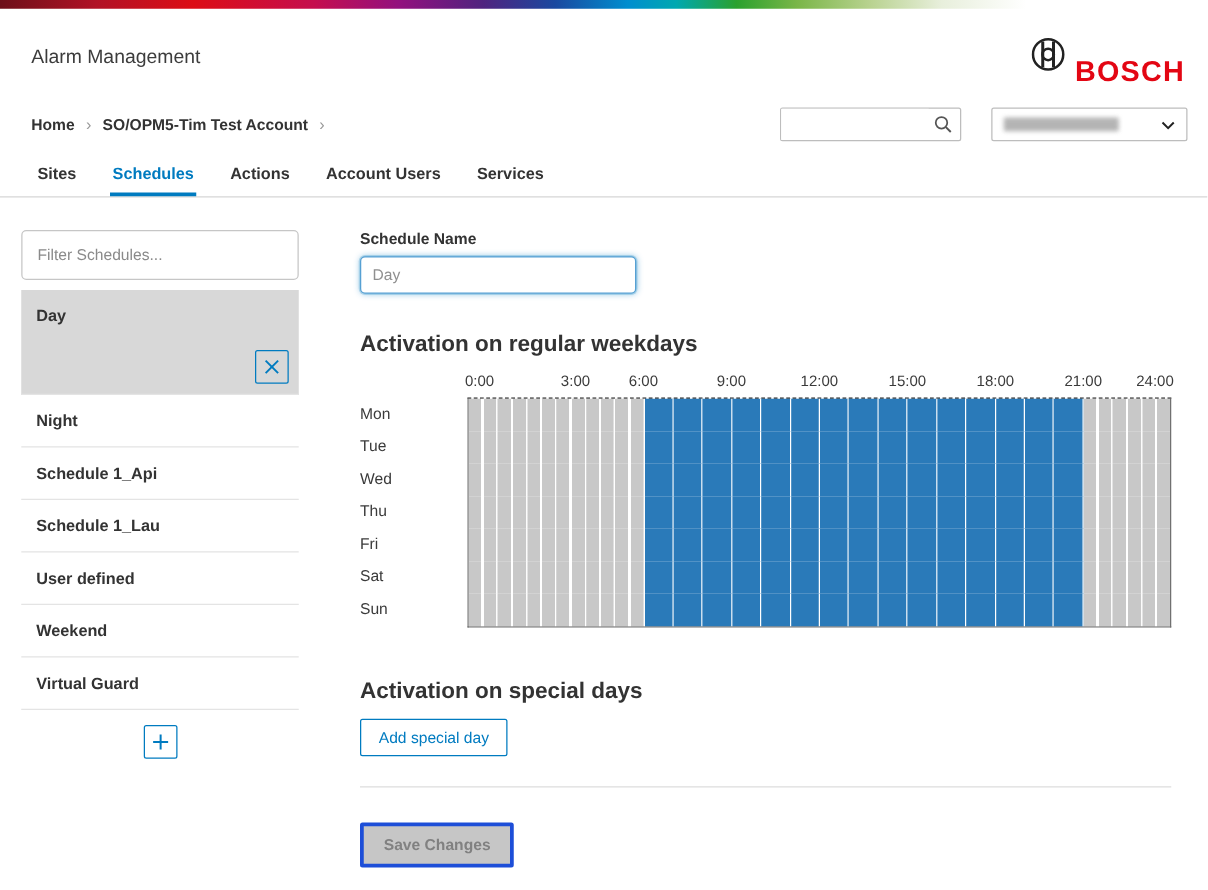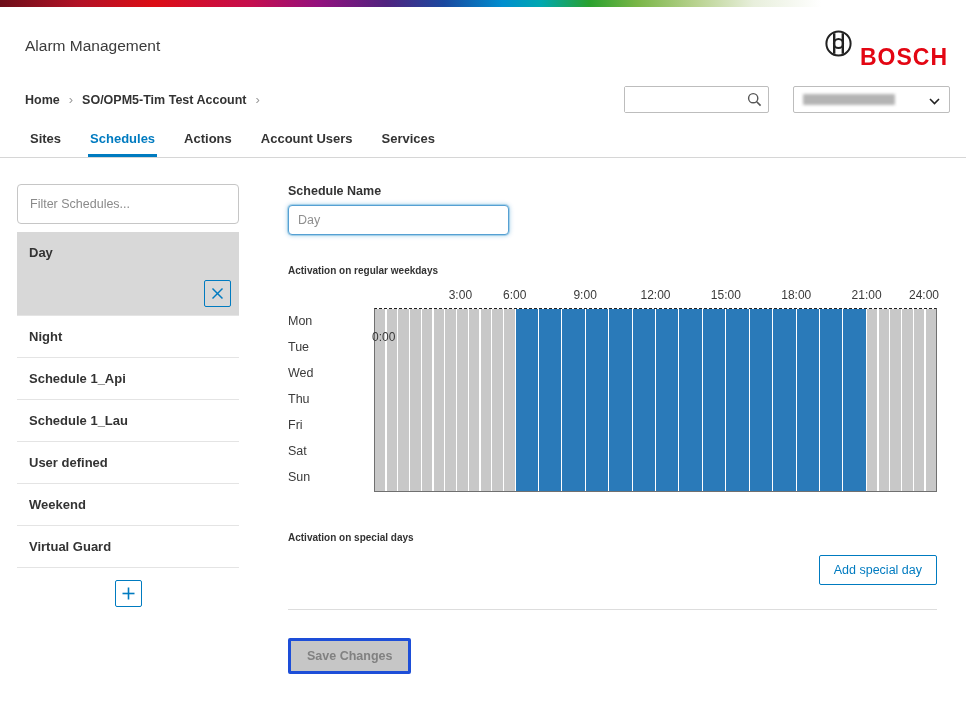--- a/index.html
+++ b/index.html
@@ -84,39 +84,39 @@
     background: #fff; border: 1px solid var(--accent); border-radius: 2px; cursor: pointer;
   }
   .main { flex: 1; margin-left: 19px; min-width: 0; }
   .main h1 { font-size: 19px; font-weight: 400; color: #2b2b2b; margin-bottom: 15px; }
   .fieldlabel { display: block; font-size: 12.5px; font-weight: bold; margin-bottom: 7px; }
   .name-input {
     width: 221px; height: 30px; border: 1px solid #56a0d3; border-radius: 4px;
     box-shadow: 0 0 0 1px rgba(0,123,192,.2), 0 0 5px rgba(0,123,192,.45);
     padding: 0 9px; font-size: 12.5px; color: #8f8f8f; outline: none; font-family: inherit;
   }
-  .sectionlabel { font-size: 10px; font-weight: bold; margin-top: 30px; }
+  .sectionlabel { font-size: 18px; font-weight: bold; margin-top: 30px; }
   .sectionlabel.special { margin-top: 40px; }
   .grid-wrap { display: flex; margin-top: 10px; }
   .day-col { width: 86px; flex: none; padding-top: 22px; }
   .day-label { height: 26px; line-height: 26px; font-size: 12.5px; color: #3a3a3a; }
   .grid-area { flex: 1; min-width: 0; }
   .time-axis { position: relative; height: 22px; font-size: 12px; color: #3a3a3a; }
   .time-label { position: absolute; top: 2px; transform: translateX(-50%); white-space: nowrap; }
   .time-label.first { transform: translateX(-2px); }
   .time-label.last { transform: translateX(calc(-100% + 2px)); }
   .grid { border: 1px solid #707070; border-top: 1px dashed #1f1f1f; }
   .grid-row { display: flex; height: 26px; }
   .cell { flex: 1; border-right: 1px solid #fff; }
   .cell:last-child { border-right: none; }
   .cell.active { background: var(--grid-active); }
   .cell.inactive {
     background: linear-gradient(90deg, var(--grid-inactive) 0 46%, #ffffff 46% 54%, var(--grid-inactive) 54% 100%);
   }
-  .special-row { display: flex; justify-content: flex-end; margin-top: 12px; }
+  .special-row { display: flex; margin-top: 12px; }
   .add-special {
     background: #fff; border: 1px solid var(--accent); color: var(--accent);
     padding: 7px 14px; font-size: 12.5px; border-radius: 2px; cursor: pointer; font-family: inherit;
   }
   .divider { border-top: 1px solid #dddddd; margin-top: 24px; }
   .save-btn {
     margin-top: 28px; background: #c6c6c6; color: #818181;
     border: 3px solid #1d4ed8; border-radius: 2px;
     padding: 8px 16px; font-size: 12.5px; font-weight: bold; font-family: inherit;
   }
@@ -215,21 +215,21 @@
             <div class="day-label">Mon</div>
             <div class="day-label">Tue</div>
             <div class="day-label">Wed</div>
             <div class="day-label">Thu</div>
             <div class="day-label">Fri</div>
             <div class="day-label">Sat</div>
             <div class="day-label">Sun</div>
           </div>
         <div class="grid-area">
           <div class="time-axis">
-              <span class="time-label first" style="left: 0%; margin-top: 42px;">0:00</span>
+              <span class="time-label first" style="left: 0%;">0:00</span>
               <span class="time-label" style="left: 12.5%; margin-left: 16px;">3:00</span>
               <span class="time-label" style="left: 25%;">6:00</span>
               <span class="time-label" style="left: 37.5%;">9:00</span>
               <span class="time-label" style="left: 50%;">12:00</span>
               <span class="time-label" style="left: 62.5%;">15:00</span>
               <span class="time-label" style="left: 75%;">18:00</span>
               <span class="time-label" style="left: 87.5%;">21:00</span>
               <span class="time-label last" style="left: 100%;">24:00</span>
             </div>
           <div class="grid">

